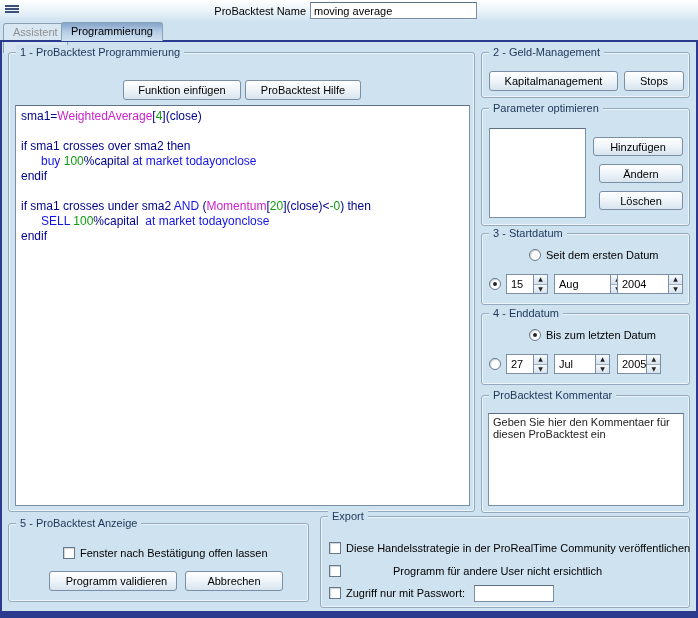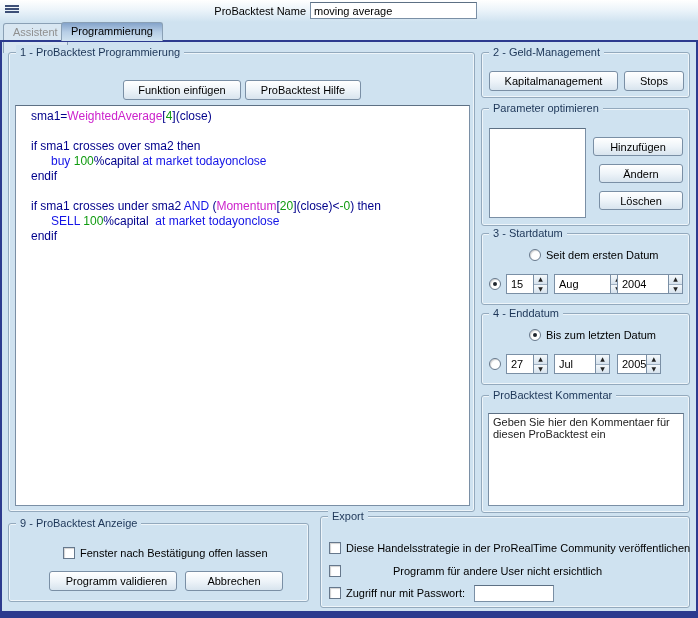--- a/index.html
+++ b/index.html
@@ -42,21 +42,21 @@
   .fs > .legend { position:absolute; top:-8px; left:7px; background:#cfe2f0;
     padding:0 4px; font-size:11px; color:#1c3557; white-space:nowrap; line-height:14px; }
 
   
   .btn { position:absolute; height:20px; border:1px solid #7a8fa5; border-radius:3px;
     background:linear-gradient(#ffffff, #eef4f9 50%, #d8e4ee);
     font:11px "Liberation Sans", sans-serif; color:#000; text-align:center; cursor:default; }
 
   
   #code { left:6px; top:52px; width:455px; height:401px; background:#fff;
-    border:1px solid #7a8fa5; border-top-color:#5d7084; padding:3px 15px; overflow:hidden;
+    border:1px solid #7a8fa5; border-top-color:#5d7084; padding:3px 5px; overflow:hidden;
     font-size:12px; }
   .code-line { white-space:pre; line-height:15px; min-height:15px; }
 
   
   #param-list { left:7px; top:19px; width:97px; height:90px; background:#fff;
     border:1px solid #7a8fa5; border-top-color:#5d7084; }
 
   
   .radio { position:absolute; width:12px; height:12px; border-radius:50%;
     background:#fff; border:1px solid #66788c; box-shadow: inset 1px 1px 1px rgba(0,0,0,.18); }
@@ -191,21 +191,21 @@
         </span>
     </div>
   </div>
 
   <div class="fs" style="left:481px; top:395px; width:209px; height:118px;">
     <span class="legend">ProBacktest Kommentar</span>
     <textarea id="comment-text" spellcheck="false" style="">Geben Sie hier den Kommentaer für diesen ProBacktest ein</textarea>
   </div>
 
   <div class="fs" style="left:8px; top:523px; width:301px; height:79px;">
-    <span class="legend">9 - ProBacktest Anzeige</span>
+    <span class="legend">5 - ProBacktest Anzeige</span>
     <span class="checkbox" style="left:54px; top:23px;"></span>
     <span class="abs lbl" style="left:71px; top:23px;">Fenster nach Bestätigung offen lassen</span>
     <button class="btn" style="left:40px; top:47px; width:128px;padding-left:7px;">Programm validieren</button>
     <button class="btn" style="left:176px; top:47px; width:98px;">Abbrechen</button>
   </div>
 
   <div class="fs" style="left:320px; top:516px; width:370px; height:92px;">
     <span class="legend">Export</span>
     <span class="checkbox" style="left:8px; top:25px;"></span>
     <span class="abs lbl" style="left:25px; top:25px;">Diese Handelsstrategie in der ProRealTime Community veröffentlichen</span>

